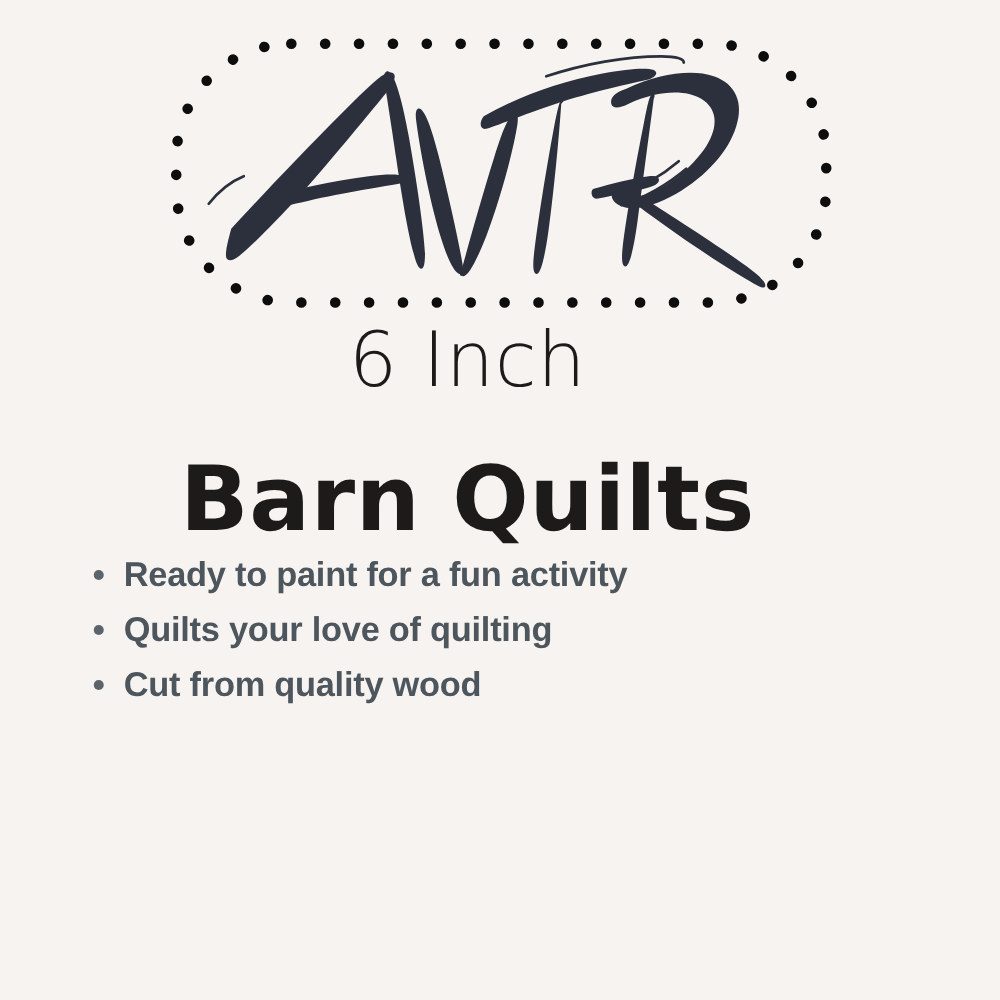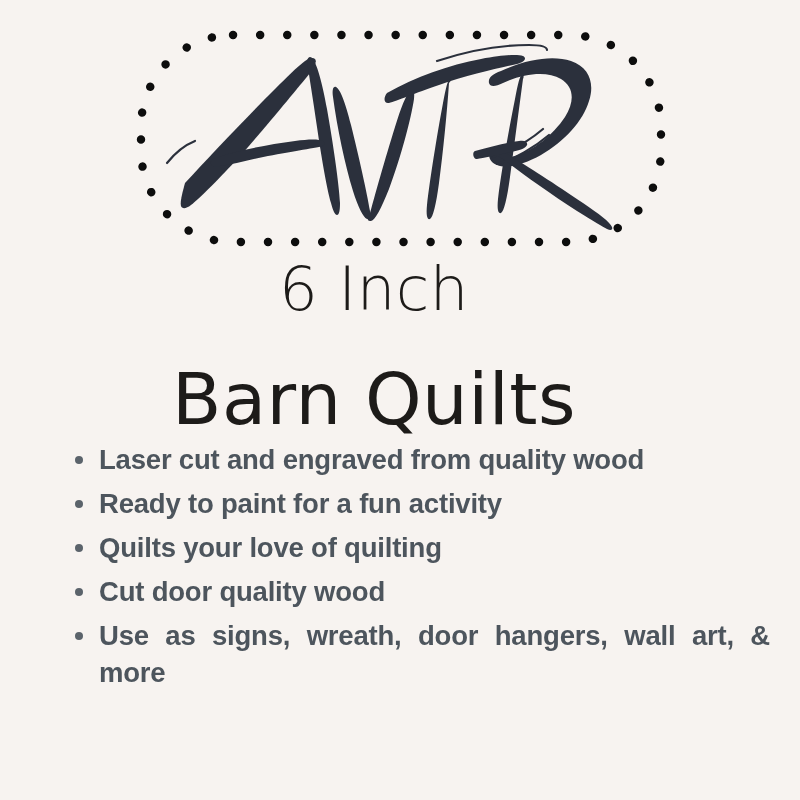--- a/index.html
+++ b/index.html
@@ -80,21 +80,21 @@
     font-weight: 300;
     font-size: 61px;
     letter-spacing: 0.5px;
     color: #1d1b19;
     line-height: 1.0;
     margin: 0;
     -webkit-font-smoothing: antialiased;
   }
   .heading-title {
     font-family: "DejaVu Sans", sans-serif;
-    font-weight: 400;
+    font-weight: 700;
     font-size: 72px;
     letter-spacing: 0.5px;
     color: #1d1b19;
     line-height: 1.0;
     margin: 0;
     padding-top: 44px;
     -webkit-font-smoothing: antialiased;
   }
 
   
@@ -208,33 +208,25 @@
   </div>
 
   <div class="headings">
     <div class="heading-size">6 Inch</div>
     <div class="heading-title">Barn Quilts</div>
   </div>
 
   <ul class="features">
     <li class="feature-item">
       <span class="bullet-dot"></span>
-      <span class="feature-text">Laser cut and engraved from quality wood</span>
-    </li>
-    <li class="feature-item">
-      <span class="bullet-dot"></span>
       <span class="feature-text">Ready to paint for a fun activity</span>
     </li>
     <li class="feature-item">
       <span class="bullet-dot"></span>
       <span class="feature-text">Quilts your love of quilting</span>
     </li>
     <li class="feature-item">
       <span class="bullet-dot"></span>
-      <span class="feature-text">Cut door quality wood</span>
-    </li>
-    <li class="feature-item justified">
-      <span class="bullet-dot"></span>
-      <span class="feature-text">Use as signs, wreath, door hangers, wall art, &amp; more</span>
+      <span class="feature-text">Cut from quality wood</span>
     </li>
   </ul>
 
 </div>
 
 </body></html>

